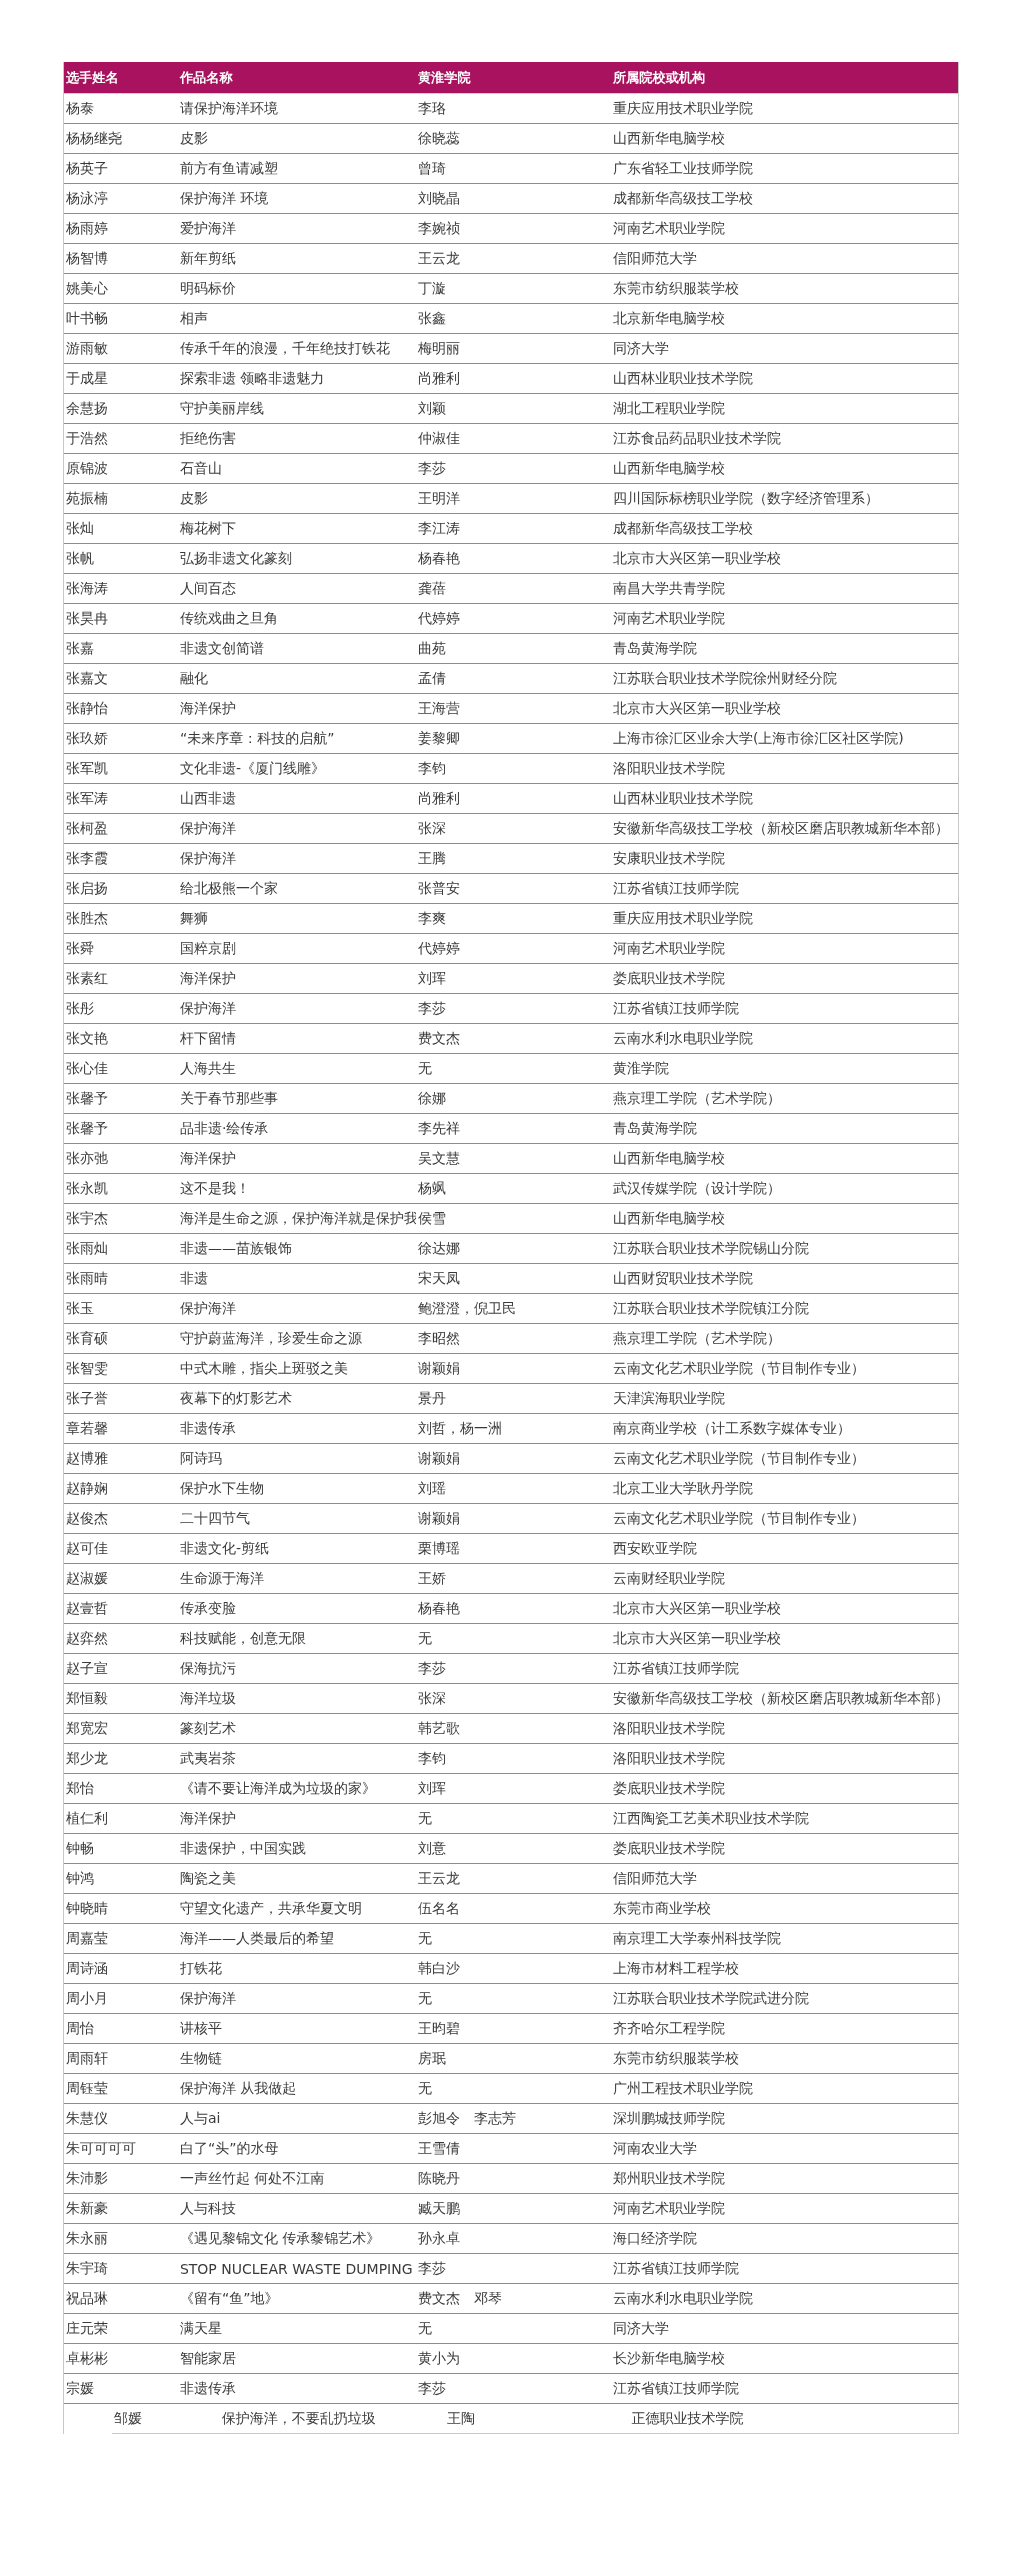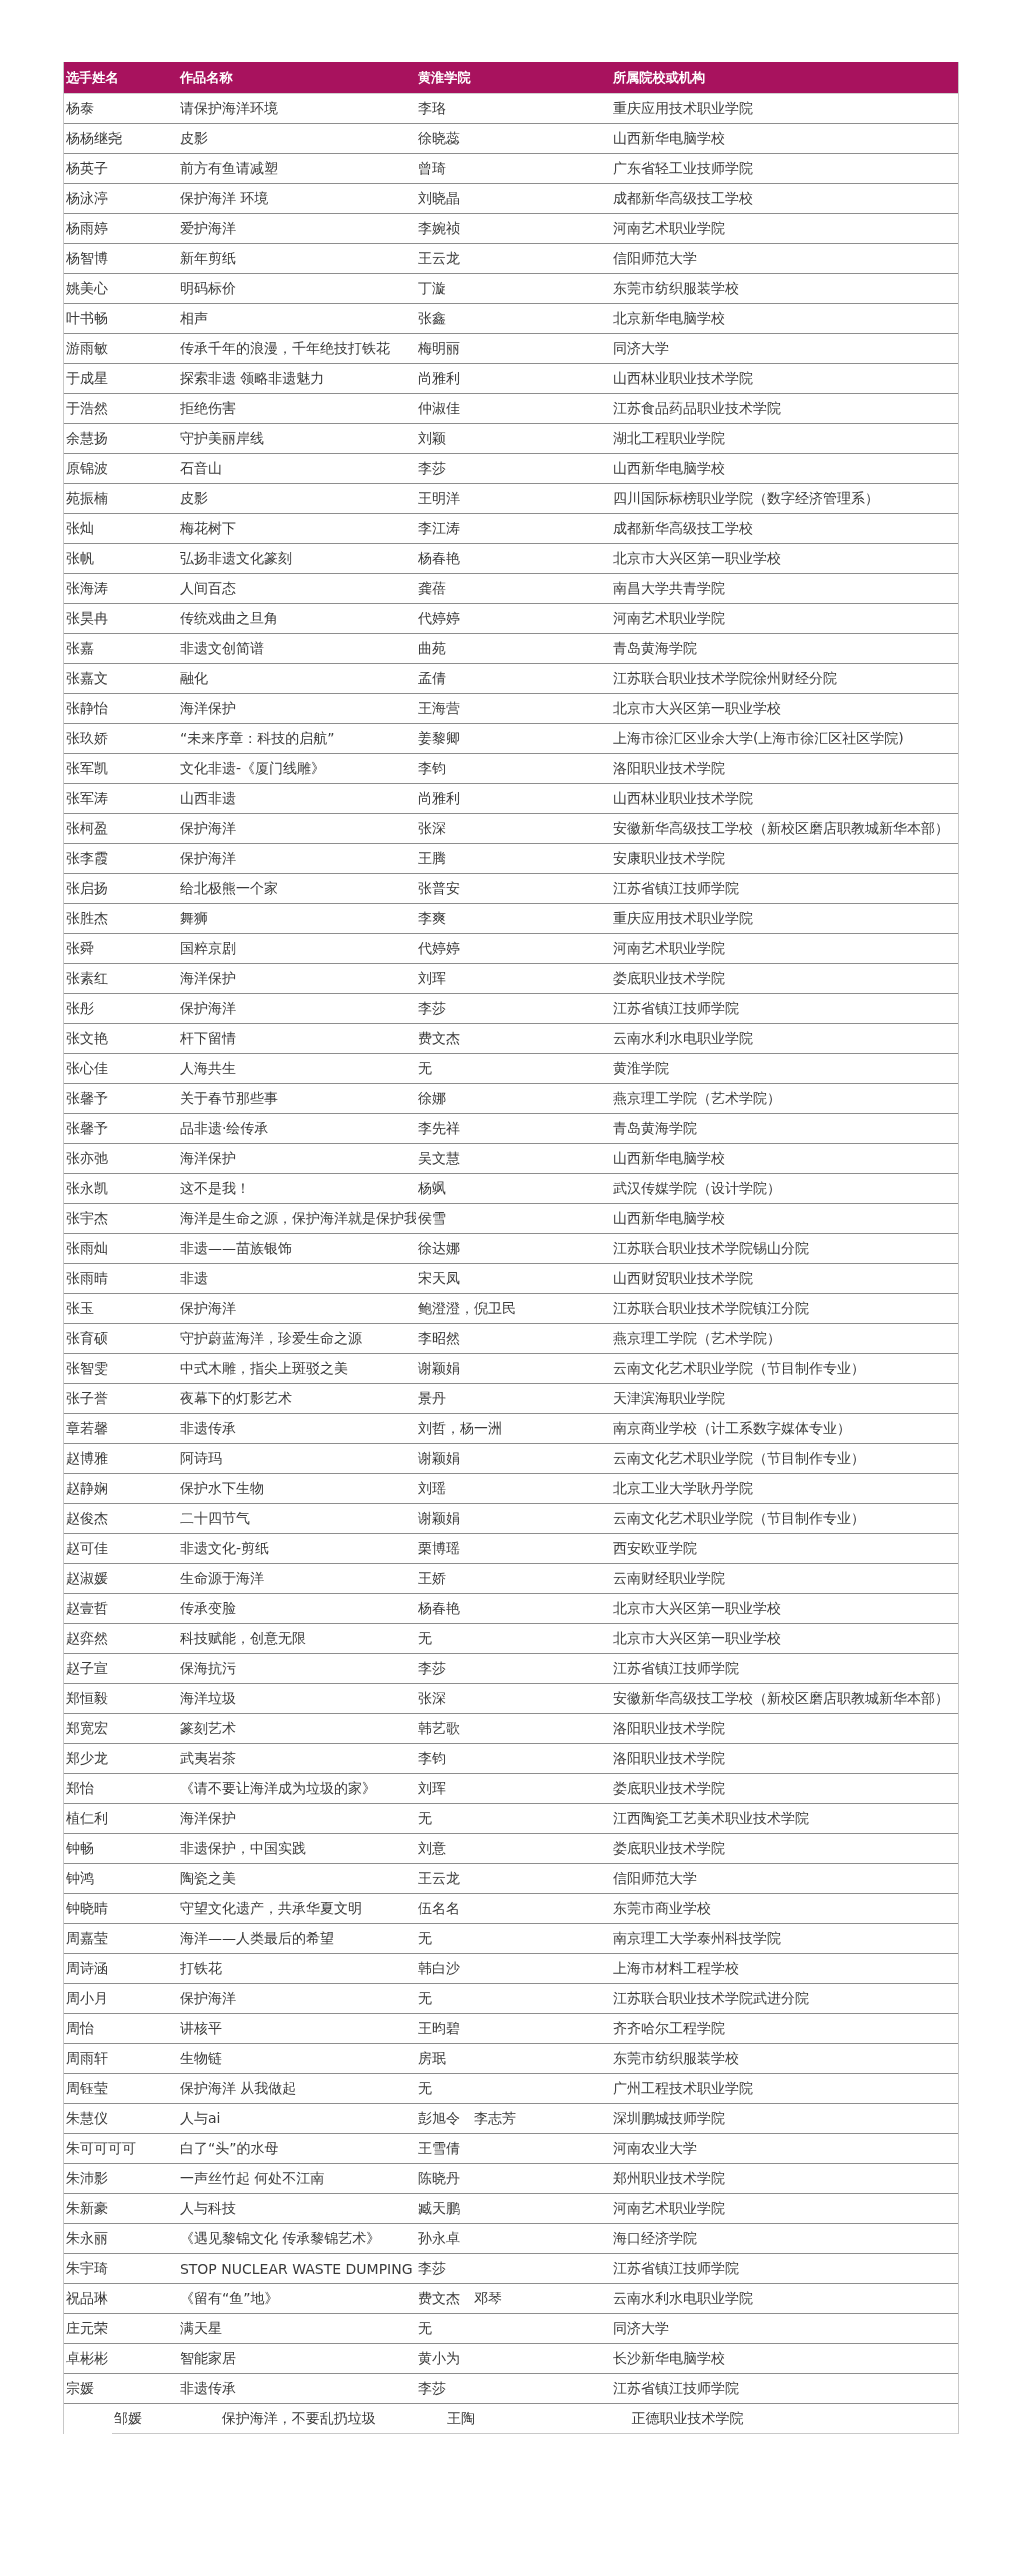--- a/index.html
+++ b/index.html
@@ -78,32 +78,32 @@
       <div class="c c3">梅明丽</div>
       <div class="c c4">同济大学</div>
     </div>
     <div class="row">
       <div class="c c1">于成星</div>
       <div class="c c2">探索非遗 领略非遗魅力</div>
       <div class="c c3">尚雅利</div>
       <div class="c c4">山西林业职业技术学院</div>
     </div>
     <div class="row">
+      <div class="c c1">余慧扬</div>
+      <div class="c c2">守护美丽岸线</div>
+      <div class="c c3">刘颖</div>
+      <div class="c c4">湖北工程职业学院</div>
+    </div>
+    <div class="row">
       <div class="c c1">于浩然</div>
       <div class="c c2">拒绝伤害</div>
       <div class="c c3">仲淑佳</div>
       <div class="c c4">江苏食品药品职业技术学院</div>
     </div>
     <div class="row">
-      <div class="c c1">余慧扬</div>
-      <div class="c c2">守护美丽岸线</div>
-      <div class="c c3">刘颖</div>
-      <div class="c c4">湖北工程职业学院</div>
-    </div>
-    <div class="row">
       <div class="c c1">原锦波</div>
       <div class="c c2">石音山</div>
       <div class="c c3">李莎</div>
       <div class="c c4">山西新华电脑学校</div>
     </div>
     <div class="row">
       <div class="c c1">苑振楠</div>
       <div class="c c2">皮影</div>
       <div class="c c3">王明洋</div>
       <div class="c c4">四川国际标榜职业学院（数字经济管理系）</div>

